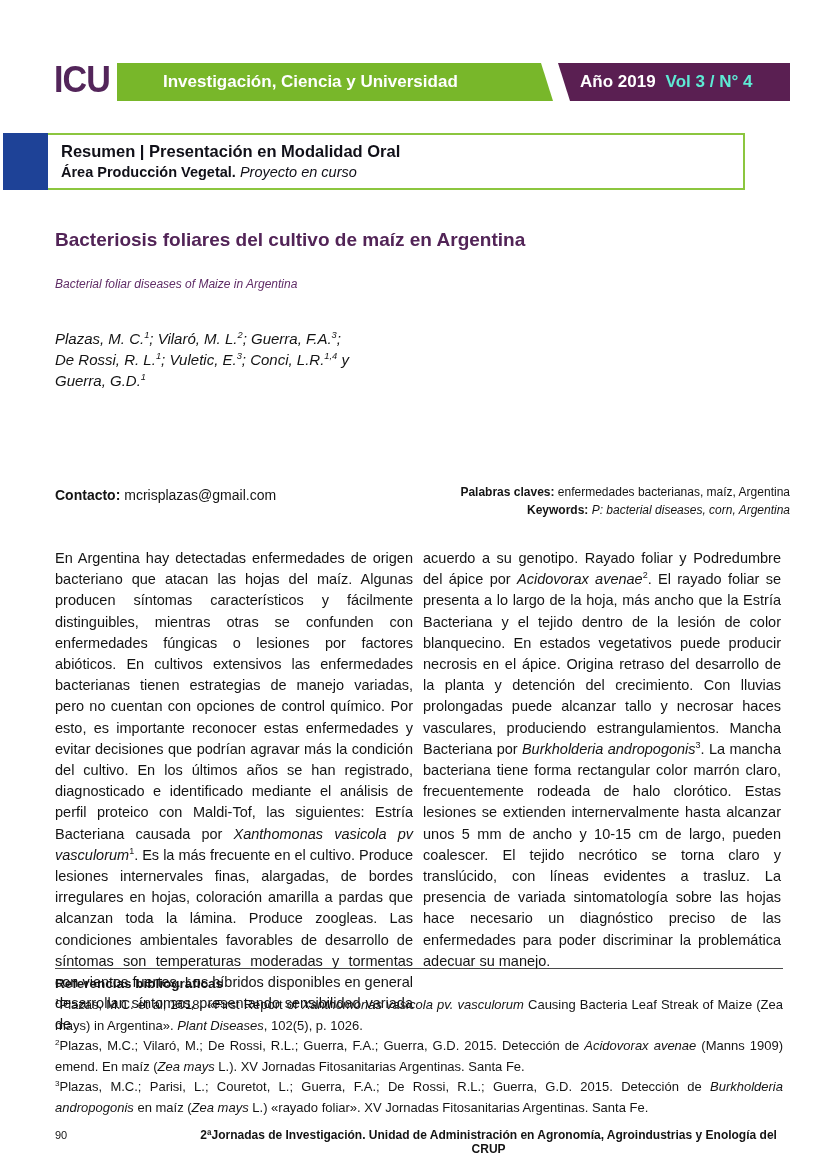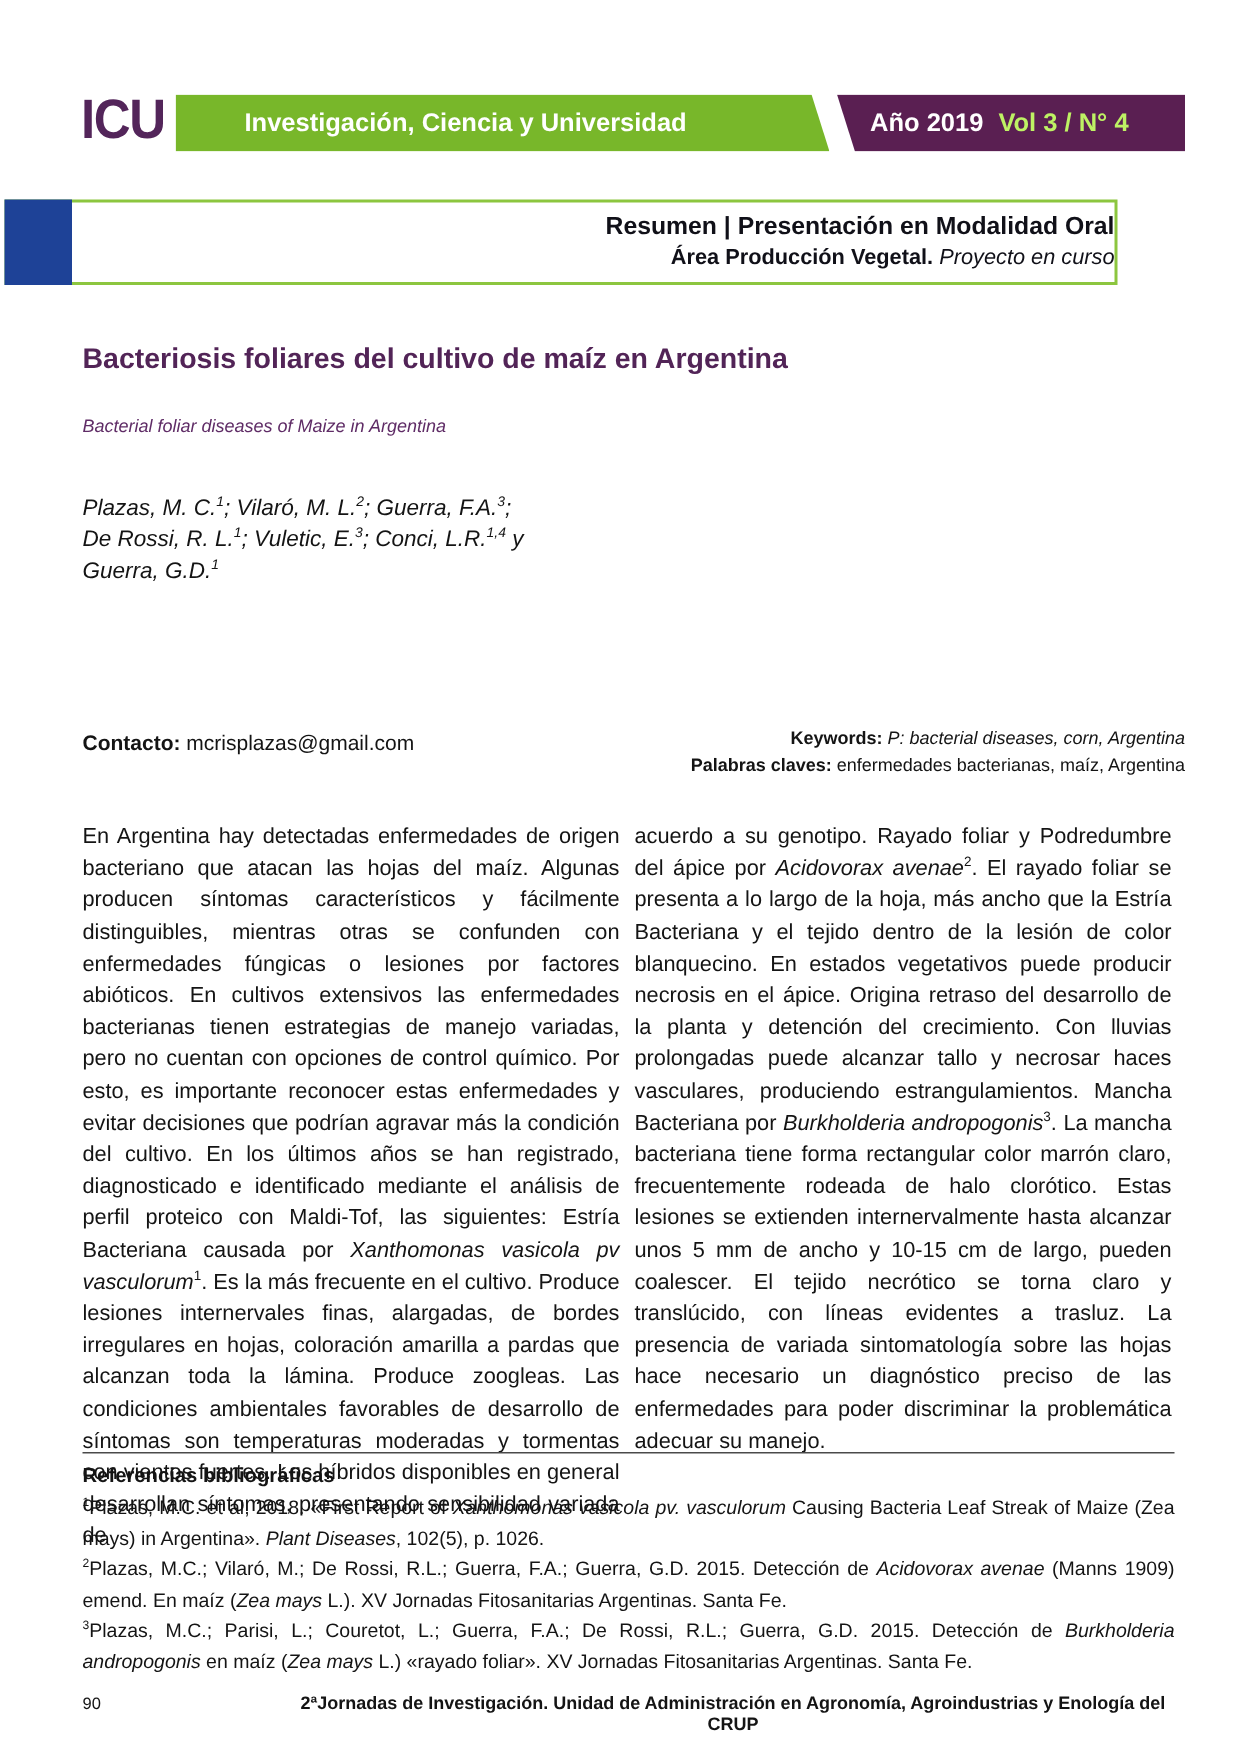--- a/index.html
+++ b/index.html
@@ -34,32 +34,32 @@
     color:#ffffff;font-size:17px;font-weight:bold;margin-left:12px;
   }
   .bar-purple{
     width:232px;background:#5a1f52;margin-left:5px;
     clip-path:polygon(0 0,100% 0,100% 100%,12px 100%);
     display:flex;align-items:center;
     padding-left:22px;box-sizing:border-box;
     font-size:17px;font-weight:bold;white-space:nowrap;
   }
   .bar-purple .yr{color:#ffffff;margin-right:10px;}
-  .bar-purple .vol{color:#bef264;}
+  .bar-purple .vol{color:#5eead4;}
 
   
   .meta-box{
     position:absolute;left:3px;top:133px;width:742px;height:57px;
     border:2px solid #8cc63f;box-sizing:border-box;background:#ffffff;
   }
   .blue-block{
     position:absolute;left:-2px;top:-2px;bottom:-2px;width:45px;
     background:#1e4297;
   }
-  .meta-text{margin-left:56px;padding-top:7px;text-align:right;}
+  .meta-text{margin-left:56px;padding-top:7px;}
   .meta-line1{font-size:16.5px;font-weight:bold;color:#101018;}
   .meta-line2{font-size:14.5px;color:#101018;margin-top:3px;}
 
   
   .title-es{
     position:absolute;left:55px;top:229px;
     font-size:19px;font-weight:bold;color:#522457;
   }
   .title-en{
     position:absolute;left:55px;top:277px;
@@ -138,22 +138,22 @@
 
   <div class="title-es">Bacteriosis foliares del cultivo de maíz en Argentina</div>
   <div class="title-en">Bacterial foliar diseases of Maize in Argentina</div>
 
   <div class="authors"><span>Plazas, M. C.</span><sup>1</sup><span>; Vilaró, M. L.</span><sup>2</sup><span>; Guerra, F.A.</span><sup>3</sup><span>;</span><br><span>De Rossi, R. L.</span><sup>1</sup><span>; Vuletic, E.</span><sup>3</sup><span>; Conci, L.R.</span><sup>1,4</sup><span> y</span><br><span>Guerra, G.D.</span><sup>1</sup></div>
 
 
   <div class="contact"><span class="bd">Contacto: </span><span>mcrisplazas@gmail.com</span></div>
 
   <div class="keywords">
+    <div><span class="bd">Palabras claves:</span><span> enfermedades bacterianas, maíz, Argentina</span></div>
     <div><span class="bd">Keywords: </span><span class="it">P: bacterial diseases, corn, Argentina</span></div>
-    <div><span class="bd">Palabras claves:</span><span> enfermedades bacterianas, maíz, Argentina</span></div>
   </div>
 
   <div class="abstract">
     <div class="col"><span>En Argentina hay detectadas enfermedades de origen bacteriano que atacan las hojas del maíz. Algunas producen síntomas característicos y fácilmente distinguibles, mientras otras se confunden con enfermedades fúngicas o lesiones por factores abióticos. En cultivos extensivos las enfermedades bacterianas tienen estrategias de manejo variadas, pero no cuentan con opciones de control químico. Por esto, es importante reconocer estas enfermedades y evitar decisiones que podrían agravar más la condición del cultivo. En los últimos años se han registrado, diagnosticado e identificado mediante el análisis de perfil proteico con Maldi-Tof, las siguientes: Estría Bacteriana causada por </span><span class="it">Xanthomonas vasicola pv vasculorum</span><sup>1</sup><span>. Es la más frecuente en el cultivo. Produce lesiones internervales finas, alargadas, de bordes irregulares en hojas, coloración amarilla a pardas que alcanzan toda la lámina. Produce zoogleas. Las condiciones ambientales favorables de desarrollo de síntomas son temperaturas moderadas y tormentas con vientos fuertes. Los híbridos disponibles en general desarrollan síntomas, presentando sensibilidad variada de</span></div>
     <div class="col"><span>acuerdo a su genotipo. Rayado foliar y Podredumbre del ápice por </span><span class="it">Acidovorax avenae</span><sup>2</sup><span>. El rayado foliar se presenta a lo largo de la hoja, más ancho que la Estría Bacteriana y el tejido dentro de la lesión de color blanquecino. En estados vegetativos puede producir necrosis en el ápice. Origina retraso del desarrollo de la planta y detención del crecimiento. Con lluvias prolongadas puede alcanzar tallo y necrosar haces vasculares, produciendo estrangulamientos. Mancha Bacteriana por </span><span class="it">Burkholderia andropogonis</span><sup>3</sup><span>. La mancha bacteriana tiene forma rectangular color marrón claro, frecuentemente rodeada de halo clorótico. Estas lesiones se extienden internervalmente hasta alcanzar unos 5 mm de ancho y 10-15 cm de largo, pueden coalescer. El tejido necrótico se torna claro y translúcido, con líneas evidentes a trasluz.  La presencia de variada sintomatología sobre las hojas hace necesario un diagnóstico preciso de las enfermedades para poder discriminar la problemática adecuar su manejo.</span></div>
   </div>
 
   <div class="references">
     <hr class="ref-rule">
     <div class="ref-heading">Referencias bibliográficas</div>

